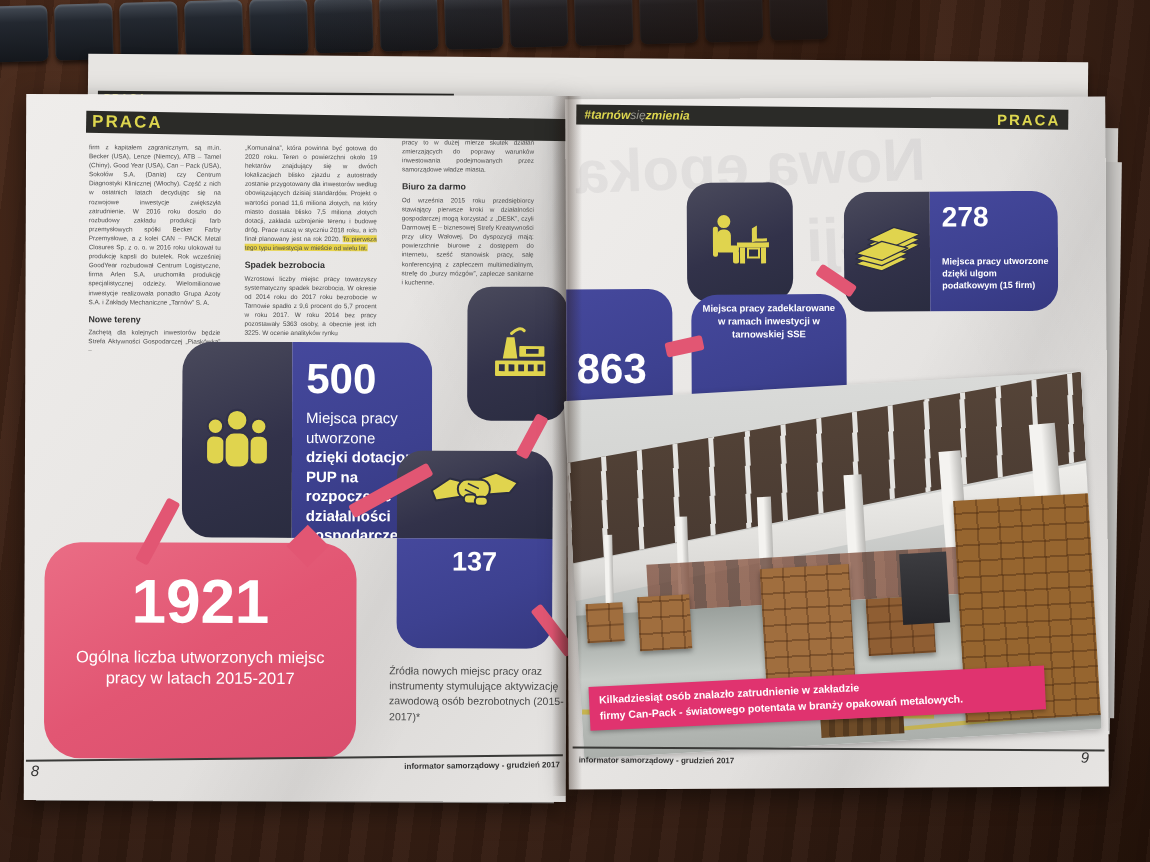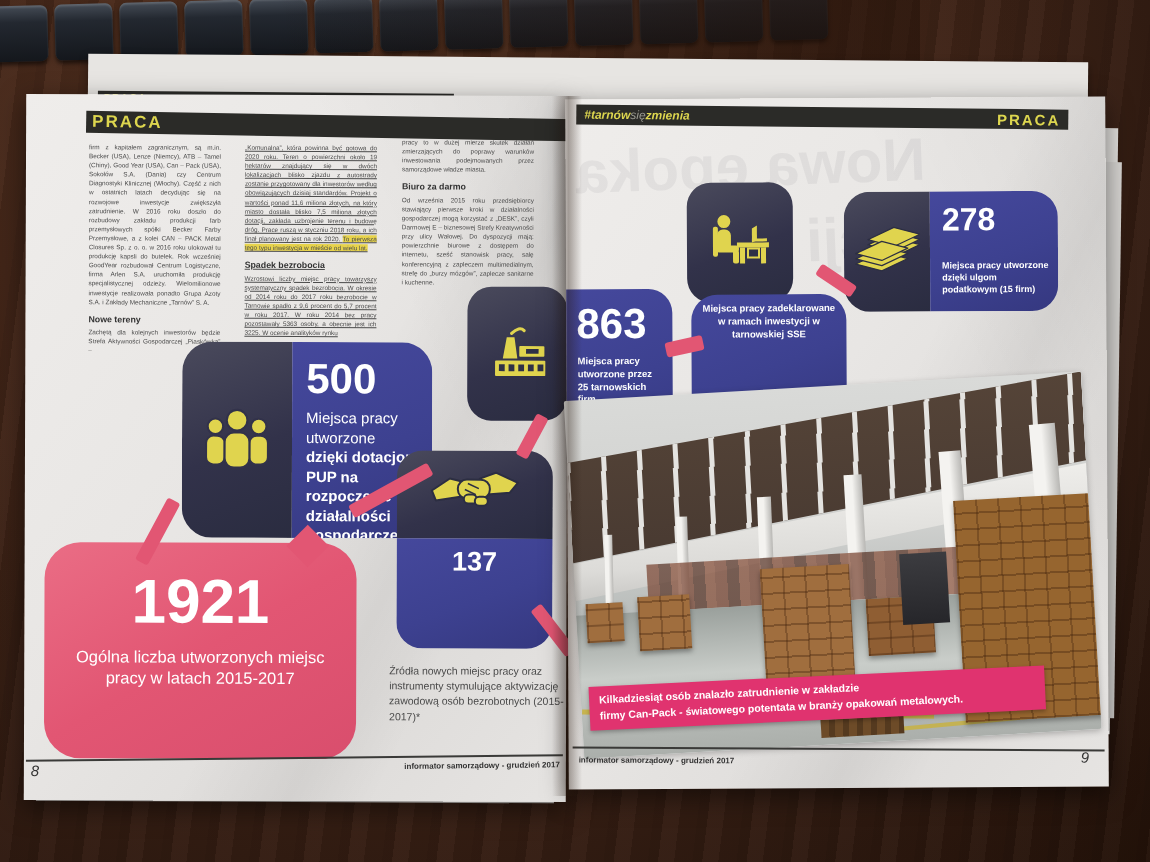--- a/index.html
+++ b/index.html
@@ -128,21 +128,21 @@
   <div class="abs bar bar-left">
     <span class="praca">PRACA</span>
   </div>
 
   <div class="col" style="left:63px;top:48px;">
     <div>firm z kapitałem zagranicznym, są m.in. Becker (USA), Lenze (Niemcy), ATB – Tamel (Chiny), Good Year (USA), Can – Pack (USA), Sokołów S.A. (Dania) czy Centrum Diagnostyki Klinicznej (Włochy). Część z nich w ostatnich latach decydując się na rozwojowe inwestycje zwiększyła zatrudnienie. W 2016 roku doszło do rozbudowy zakładu produkcji farb przemysłowych spółki Becker Farby Przemysłowe, a z kolei CAN – PACK Metal Closures Sp. z o. o. w 2016 roku ulokował tu produkcję kapsli do butelek. Rok wcześniej GoodYear rozbudował Centrum Logistyczne, firma Arlen S.A. uruchomiła produkcję specjalistycznej odzieży. Wielomilionowe inwestycje realizowała ponadto Grupa Azoty S.A. i Zakłady Mechaniczne „Tarnów” S. A.</div>
     <div class="colh">Nowe tereny</div>
     <div>Zachętą dla kolejnych inwestorów będzie Strefa Aktywności Gospodarczej „Piaskówka” –</div>
   </div>
 
-  <div class="col" style="left:219px;top:48px;text-decoration:underline;">
+  <div class="col" style="left:219px;top:48px;">
     <div><span>„Komunalna”, która powinna być gotowa do 2020 roku. Teren o powierzchni około 19 hektarów znajdujący się w dwóch lokalizacjach blisko zjazdu z autostrady zostanie przygotowany dla inwestorów według obowiązujących dzisiaj standardów. Projekt o wartości ponad 11,6 miliona złotych, na który miasto dostała blisko 7,5 miliona złotych dotacji, zakłada uzbrojenie terenu i budowę dróg. Prace ruszą w styczniu 2018 roku, a ich finał planowany jest na rok 2020. </span><span class="hl">To pierwsza tego typu inwestycja w mieście od wielu lat.</span></div>
     <div class="colh">Spadek bezrobocia</div>
     <div>Wzrostowi liczby miejsc pracy towarzyszy systematyczny spadek bezrobocia. W okresie od 2014 roku do 2017 roku bezrobocie w Tarnowie spadło z 9,6 procent do 5,7 procent w roku 2017. W roku 2014 bez pracy pozostawały 5363 osoby, a obecnie jest ich 3225. W ocenie analityków rynku</div>
   </div>
 
   <div class="col" style="left:376px;top:42px;">
     <div>pracy to w dużej mierze skutek działań zmierzających do poprawy warunków inwestowania podejmowanych przez samorządowe władze miasta.</div>
     <div class="colh">Biuro za darmo</div>
     <div>Od września 2015 roku przedsiębiorcy stawiający pierwsze kroki w działalności gospodarczej mogą korzystać z „DESK”, czyli Darmowej E – biznesowej Strefy Kreatywności przy ulicy Wałowej. Do dyspozycji mają: powierzchnie biurowe z dostępem do internetu, sześć stanowisk pracy, salę konferencyjną z zapleczem multimedialnym, strefę do „burzy mózgów”, zaplecze sanitarne i kuchenne.</div>
   </div>
@@ -229,21 +229,21 @@
     <span class="hashtag"><span>#tarnów</span><span class="mid">się</span><span>zmienia</span></span>
     <span class="praca2">PRACA</span>
   </div>
 
   <div class="ghost" style="left:10px;top:36px;font-size:60px;">Nowa epoka</div>
   <div class="ghost" style="left:240px;top:110px;font-size:60px;">cji</div>
 
   <div class="conn" style="left:99px;top:240px;width:38px;height:15px;transform:rotate(-12deg);"></div>
   <div class="conn" style="left:249px;top:176px;width:42px;height:13px;transform:rotate(34deg);"></div>
 
-  <div class="card blue" style="left:0px;top:190px;width:106px;height:162px;border-radius:0 24px 24px 0;flex-direction:column;">
+  <div class="card blue" style="left:0px;top:190px;width:106px;height:162px;border-radius:0 24px 24px 0;flex-direction:column;justify-content:flex-end;">
     <div class="statval" style="font-size:42px;padding:14px 0 0 10px;">863</div>
     <div class="statlbl" style="font-size:9.5px;line-height:1.35;padding:10px 8px 0 11px;">Miejsca pracy utworzone przez 25 tarnowskich firm</div>
   </div>
 
   <div class="card navy" style="left:121px;top:84px;width:106px;height:120px;border-radius:24px;align-items:center;justify-content:center;">
     <svg width="66" height="60" viewBox="0 0 66 60">
       <g fill="#e0d44e">
         <circle cx="17" cy="9" r="6.5"></circle>
         <rect x="6" y="14" width="5" height="30" rx="2"></rect>
         <rect x="10" y="17" width="14" height="22" rx="6"></rect>
@@ -271,21 +271,21 @@
           <polygon points="16,26 46,12 76,20 46,34"></polygon>
           <polygon points="16,20 46,6 76,14 46,28"></polygon>
           <polygon points="16,14 46,0 76,8 46,22"></polygon>
           <polygon points="2,42 32,28 62,36 32,50"></polygon>
           <polygon points="2,36 32,22 62,30 32,44"></polygon>
           <polygon points="2,30 32,16 62,24 32,38"></polygon>
         </g>
       </svg>
     </div>
     <div class="blue" style="flex:1;padding:12px 8px 8px 12px;">
-      <div class="statval" style="font-size:32px;">278</div>
+      <div class="statval" style="font-size:28px;">278</div>
       <div class="statlbl" style="font-size:9px;line-height:1.35;margin-top:24px;">Miejsca pracy utworzone dzięki ulgom podatkowym (15 firm)</div>
     </div>
   </div>
 
   <div class="abs photo">
     <div class="abs ph-roof"></div>
     <div class="abs ph-beam"></div>
     <div class="ph-col" style="left:6%;top:38%;width:8px;height:26%;transform:rotate(2deg);"></div>
     <div class="ph-col" style="left:20%;top:34%;width:11px;height:32%;transform:rotate(1.5deg);"></div>
     <div class="ph-col" style="left:36%;top:30%;width:14px;height:40%;transform:rotate(1deg);"></div>

